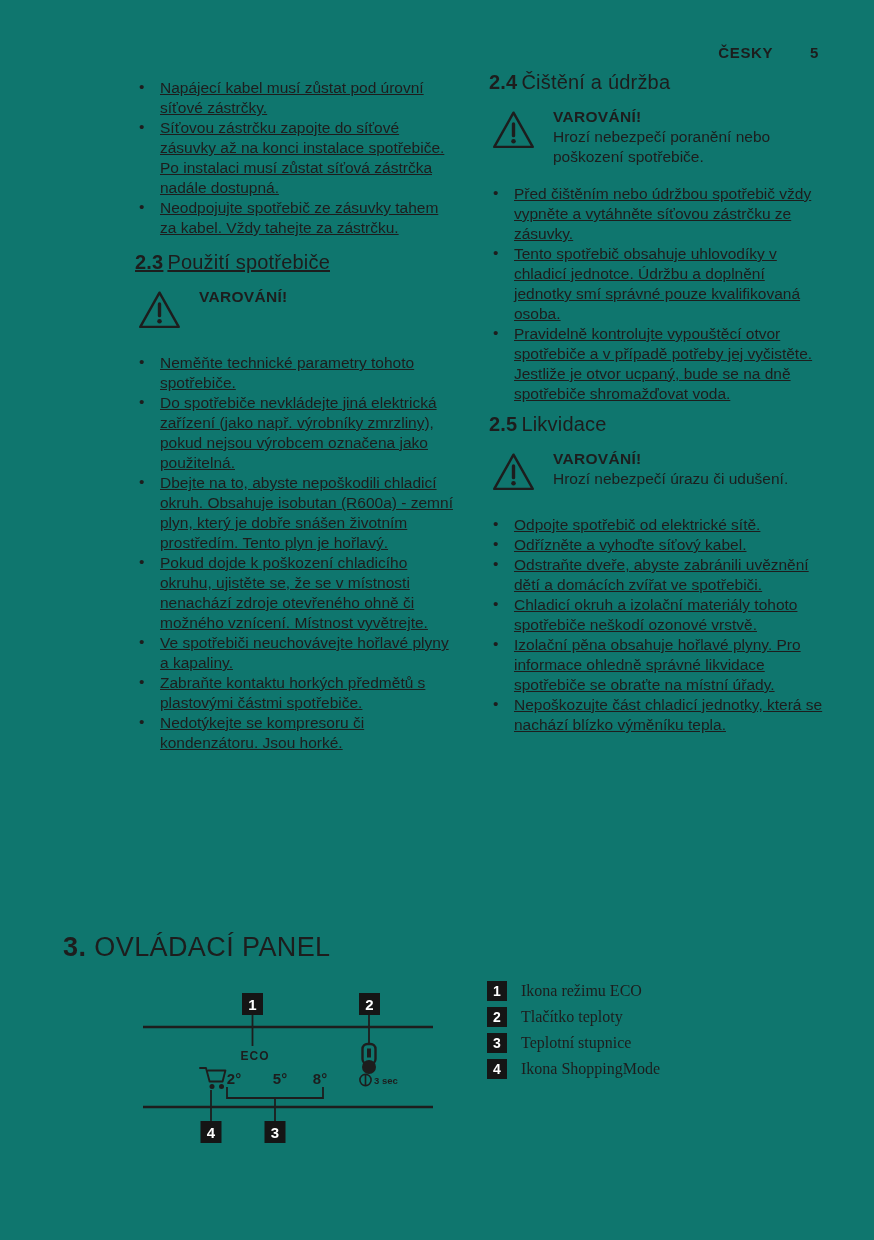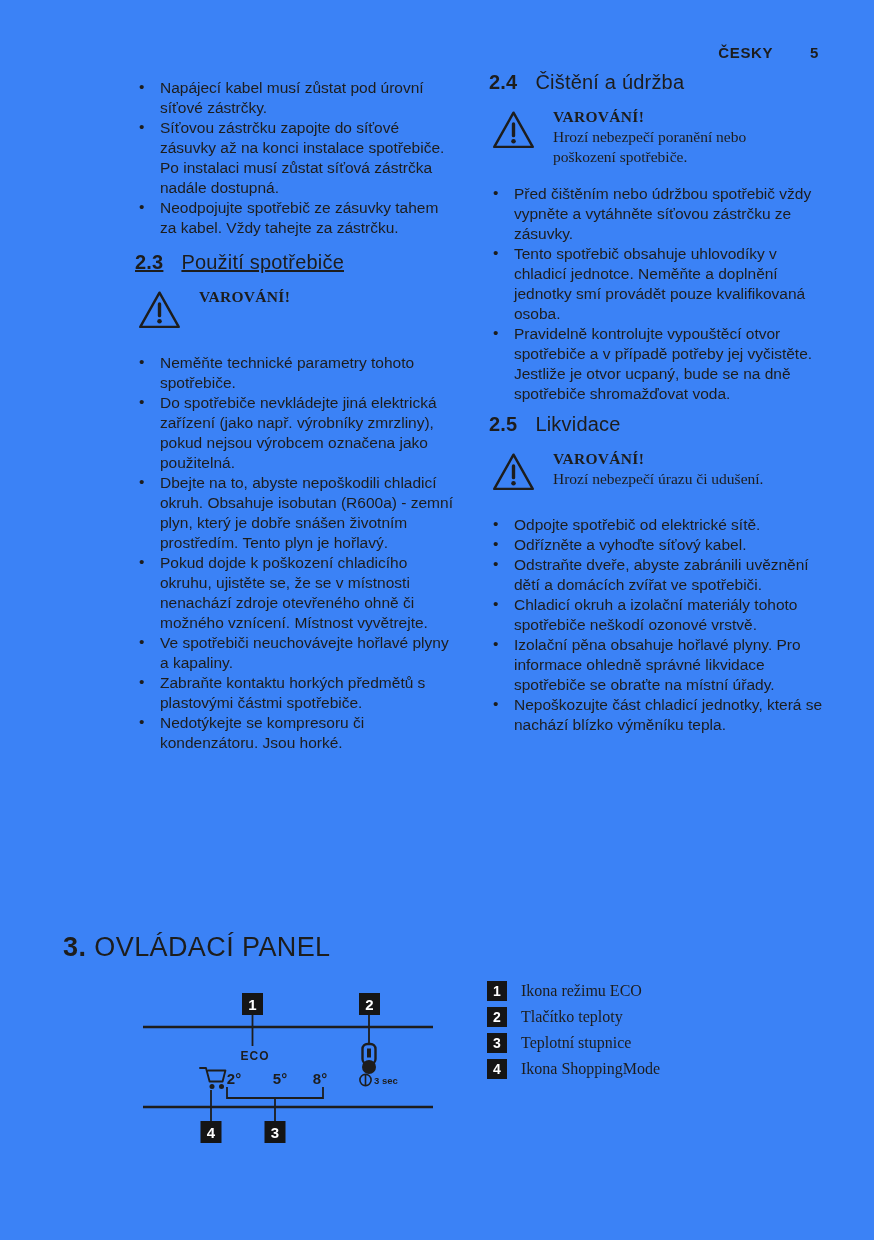--- a/index.html
+++ b/index.html
@@ -1,42 +1,42 @@
 <!DOCTYPE html>
 <html><head>
 <meta charset="utf-8">
 <style>
   html,body { margin:0; padding:0; background:#e8e8e8; }
   .page {
     position:relative; width:874px; height:1240px; margin:0 auto;
-    background:#3b82f6; overflow:hidden;
+    background:#0f766e; overflow:hidden;
     font-family:"Liberation Sans","DejaVu Sans",sans-serif;
     color:#1d1d1d;
     -webkit-font-smoothing:antialiased;
   }
   
   .hdr {
     position:absolute; top:44px; left:0; width:819px;
     display:flex; justify-content:flex-end; align-items:baseline; gap:37px;
     font-weight:bold; font-size:15px; letter-spacing:0.6px;
   }
   
   .col { position:absolute; font-size:15.5px; line-height:20px; }
   .col-left  { left:135px; top:78px;  width:320px; }
   .col-right { left:489px; top:72px;  width:334px; }
 
-  ul.bullets { list-style:none; margin:0; padding:0; }
+  ul.bullets { list-style:none; margin:0; padding:0;text-decoration:underline; }
   ul.bullets li { position:relative; padding-left:25px; }
   ul.bullets li::before { content:"\2022"; position:absolute; left:4px; top:-1px; }
 
   .section-h { font-size:20px; font-weight:normal; margin:0; letter-spacing:0.2px; }
-  .section-h .num { font-weight:bold; margin-right:18px; }
+  .section-h .num { font-weight:bold; margin-right:4px; }
   .col-left .section-h { margin-top:14px;text-decoration:underline; }
 
-  .warning { display:flex; gap:17px; margin:15px 0 17px 2px;font-family:Liberation Serif, serif; }
+  .warning { display:flex; gap:17px; margin:15px 0 17px 2px; }
   .warning .w-icon { flex:0 0 45px; padding-top:2px; }
   .warn-text { width:240px; }
   .warn-title { font-weight:bold; letter-spacing:0.3px; }
 
   .mt-list { margin-top:0; }
   .col-right .section-h.second { margin-top:10px; }
 
   
   .chapter-h {
     position:absolute; left:63px; top:932px;
@@ -116,21 +116,21 @@
         </svg>
       </span>
       <div class="warn-text">
         <div class="warn-title">VAROVÁNÍ!</div>
         <div>Hrozí nebezpečí poranění nebo poškození spotřebiče.</div>
       </div>
     </div>
 
     <ul class="bullets">
       <li>Před čištěním nebo údržbou spotřebič vždy vypněte a vytáhněte síťovou zástrčku ze zásuvky.</li>
-      <li>Tento spotřebič obsahuje uhlovodíky v chladicí jednotce. Neměňte a doplnění jednotky smí provádět pouze kvalifikovaná osoba.</li>
+      <li>Tento spotřebič obsahuje uhlovodíky v chladicí jednotce. Údržbu a doplnění jednotky smí správné pouze kvalifikovaná osoba.</li>
       <li>Pravidelně kontrolujte vypouštěcí otvor spotřebiče a v případě potřeby jej vyčistěte. Jestliže je otvor ucpaný, bude se na dně spotřebiče shromažďovat voda.</li>
     </ul>
 
     <h2 class="section-h second">
       <span class="num">2.5</span><span>Likvidace</span>
     </h2>
 
     <div class="warning">
       <span class="w-icon">
         <svg width="45" height="42" viewBox="0 0 48 44">

